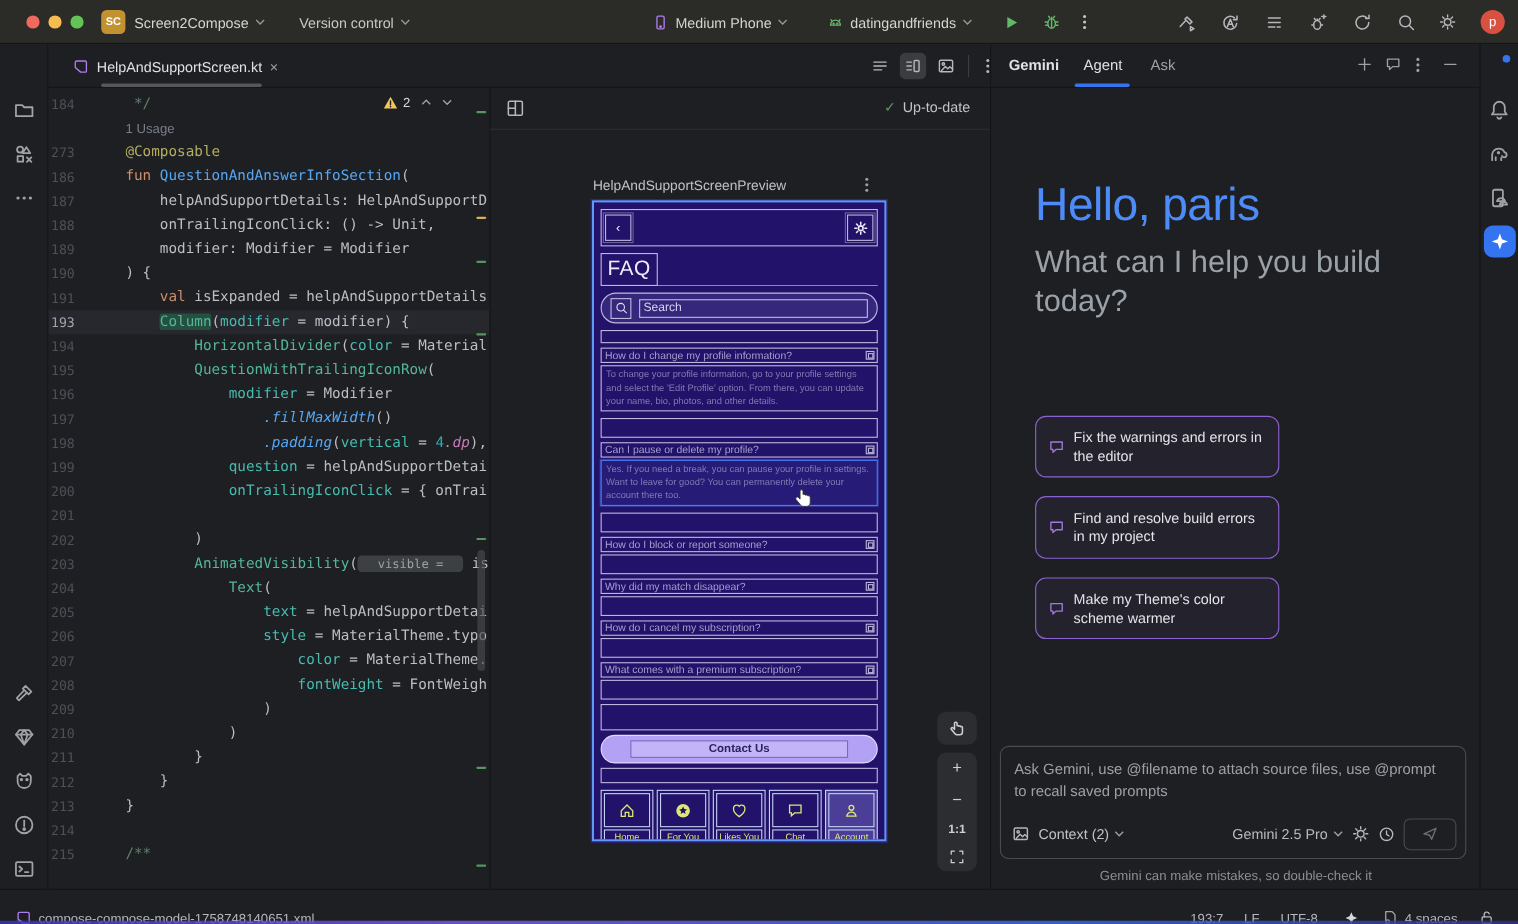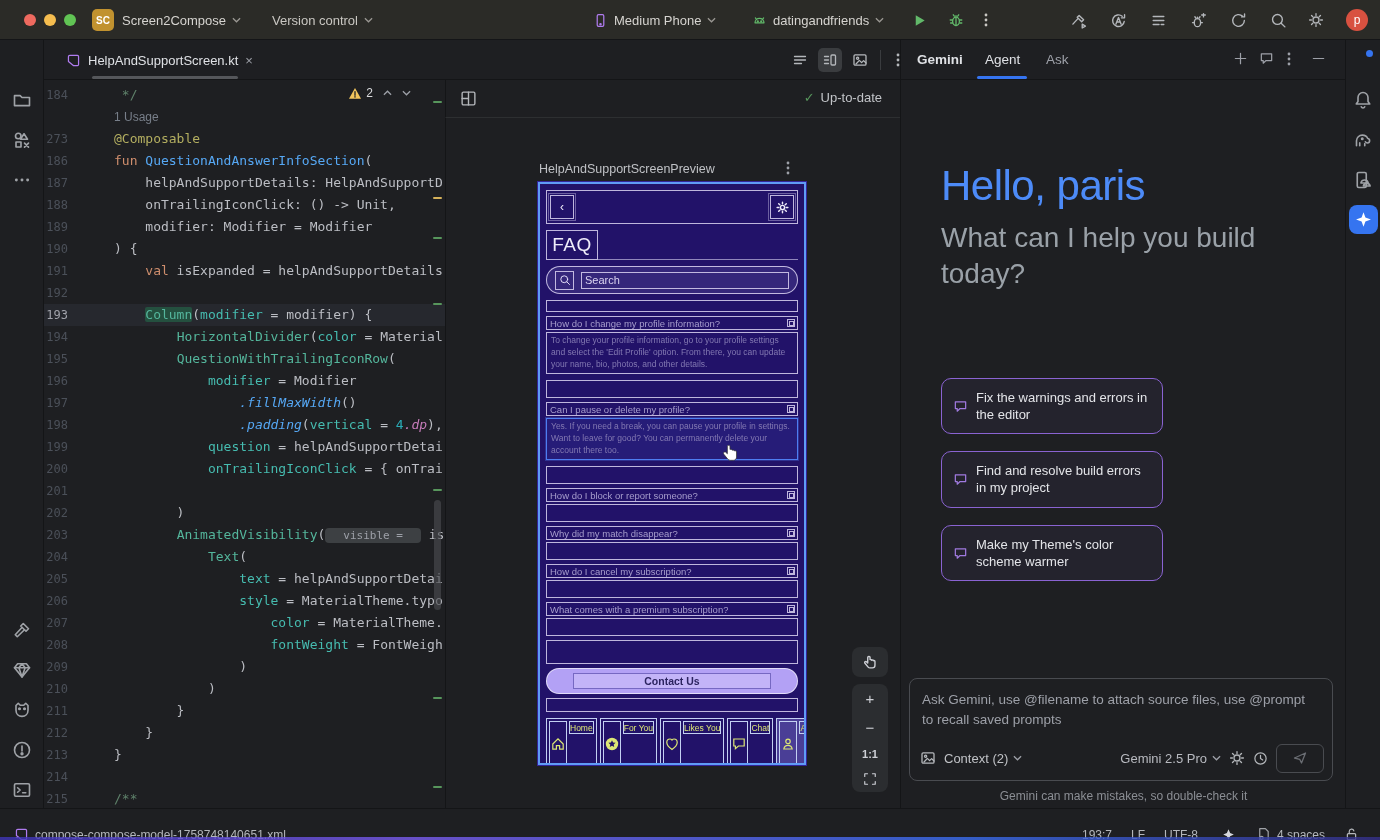--- a/index.html
+++ b/index.html
@@ -110,21 +110,21 @@
     background:rgba(62,94,210,.14); }
   .q-empty { height:18px; flex:0 0 18px; margin-bottom:4px; }
   #p-footgap { height:24px; flex:0 0 24px; margin-bottom:4px; }
   #p-contact { height:26px; flex:0 0 26px; border-radius:13px; background:#b3a1f5;
     border:1px solid rgba(230,225,250,.9); display:flex; align-items:center; justify-content:center;
     margin-bottom:4px; }
   #p-contact-label { border:1px solid #7668c2; background:#c3b4f8; color:#2c2460;
     font-size:10.5px; font-weight:bold; padding:1px 70px; white-space:nowrap; }
   #p-prenav { height:14px; flex:0 0 14px; margin-bottom:6px; }
   #p-nav { height:52px; flex:0 0 52px; display:grid; grid-template-columns:repeat(5,1fr); gap:3px; }
-  .nav-cell { border:1px solid #c3d0f2; padding:2px; display:flex; flex-direction:row; gap:2px; }
+  .nav-cell { border:1px solid #c3d0f2; padding:2px; display:flex; flex-direction:column; gap:2px;text-decoration:underline; }
   .nav-cell.active { background:#4a3e96; }
   .nav-icbox { flex:1; border:1px solid #c3d0f2; display:flex; align-items:center; justify-content:center;
     color:#dce775; }
   .nav-label { height:13px; border:1px solid #c3d0f2; font-size:8.5px; color:#dce775;
     display:flex; align-items:center; justify-content:center; white-space:nowrap; overflow:hidden; }
   #cursor-hand { position:absolute; left:275px; top:326px; color:#fff; }
 
   
   #pan-btn { position:absolute; right:12px; top:529px; width:36px; height:30px; border-radius:8px;
     background:#2b2d30; display:flex; align-items:center; justify-content:center; color:#ced0d6; }
@@ -432,21 +432,20 @@
   <div id="code-lines">
       <div class="cline"><span class="lnum">184</span><span class="ltext"><span class="tok-t"> </span><span class="tok-d">*/</span></span></div>
       <div class="cline"><span class="lnum"></span><span class="ltext"><span class="tok-u">1 Usage</span></span></div>
       <div class="cline"><span class="lnum">273</span><span class="ltext"><span class="tok-a">@Composable</span></span></div>
       <div class="cline"><span class="lnum">186</span><span class="ltext"><span class="tok-k">fun </span><span class="tok-f">QuestionAndAnswerInfoSection</span><span class="tok-t">(</span></span></div>
       <div class="cline"><span class="lnum">187</span><span class="ltext"><span class="tok-t">    helpAndSupportDetails: HelpAndSupportD</span></span></div>
       <div class="cline"><span class="lnum">188</span><span class="ltext"><span class="tok-t">    onTrailingIconClick: () -&gt; Unit,</span></span></div>
       <div class="cline"><span class="lnum">189</span><span class="ltext"><span class="tok-t">    modifier: Modifier = Modifier</span></span></div>
       <div class="cline"><span class="lnum">190</span><span class="ltext"><span class="tok-t">) {</span></span></div>
       <div class="cline"><span class="lnum">191</span><span class="ltext"><span class="tok-t">    </span><span class="tok-k">val</span><span class="tok-t"> isExpanded = helpAndSupportDetails</span></span></div>
-      <div class="cline"><span class="lnum">192</span><span class="ltext"></span></div>
       <div class="cline cur"><span class="lnum">193</span><span class="ltext"><span class="tok-t">    </span><span class="tok-ch">Column</span><span class="tok-t">(</span><span class="tok-p">modifier</span><span class="tok-t"> = modifier) {</span></span></div>
       <div class="cline"><span class="lnum">194</span><span class="ltext"><span class="tok-t">        </span><span class="tok-c">HorizontalDivider</span><span class="tok-t">(</span><span class="tok-p">color</span><span class="tok-t"> = Material</span></span></div>
       <div class="cline"><span class="lnum">195</span><span class="ltext"><span class="tok-t">        </span><span class="tok-c">QuestionWithTrailingIconRow</span><span class="tok-t">(</span></span></div>
       <div class="cline"><span class="lnum">196</span><span class="ltext"><span class="tok-t">            </span><span class="tok-p">modifier</span><span class="tok-t"> = Modifier</span></span></div>
       <div class="cline"><span class="lnum">197</span><span class="ltext"><span class="tok-t">                </span><span class="tok-e">.fillMaxWidth</span><span class="tok-t">()</span></span></div>
       <div class="cline"><span class="lnum">198</span><span class="ltext"><span class="tok-t">                </span><span class="tok-e">.padding</span><span class="tok-t">(</span><span class="tok-p">vertical</span><span class="tok-t"> = </span><span class="tok-n">4</span><span class="tok-x">.dp</span><span class="tok-t">),</span></span></div>
       <div class="cline"><span class="lnum">199</span><span class="ltext"><span class="tok-t">            </span><span class="tok-p">question</span><span class="tok-t"> = helpAndSupportDetai</span></span></div>
       <div class="cline"><span class="lnum">200</span><span class="ltext"><span class="tok-t">            </span><span class="tok-p">onTrailingIconClick</span><span class="tok-t"> = { onTrai</span></span></div>
       <div class="cline"><span class="lnum">201</span></div>
       <div class="cline"><span class="lnum">202</span><span class="ltext"><span class="tok-t">        )</span></span></div>

